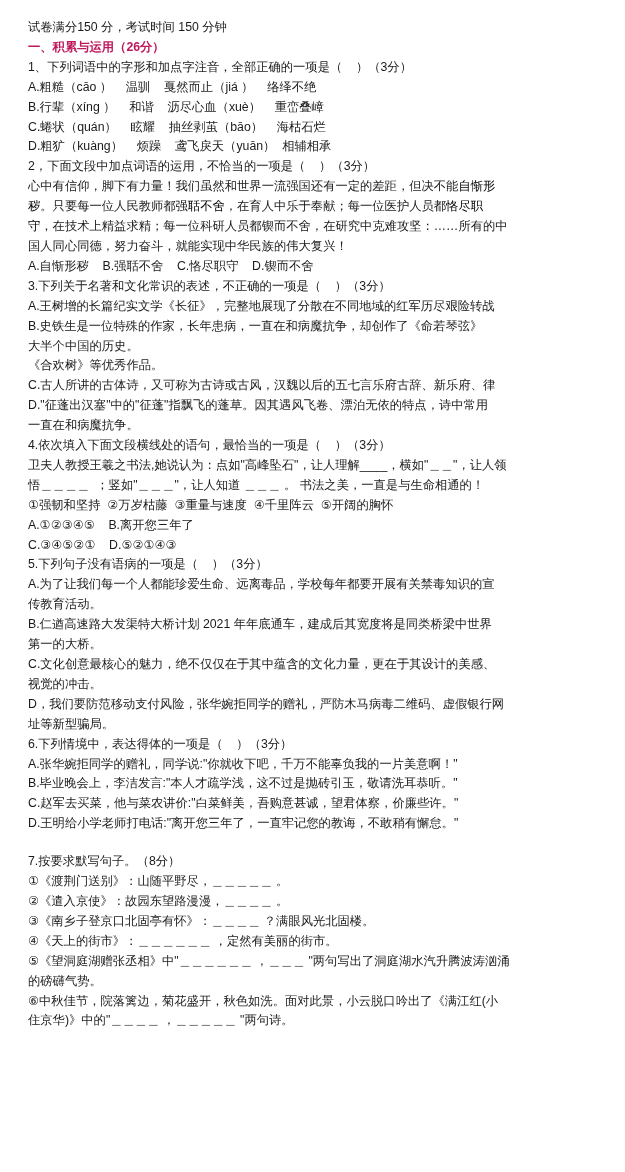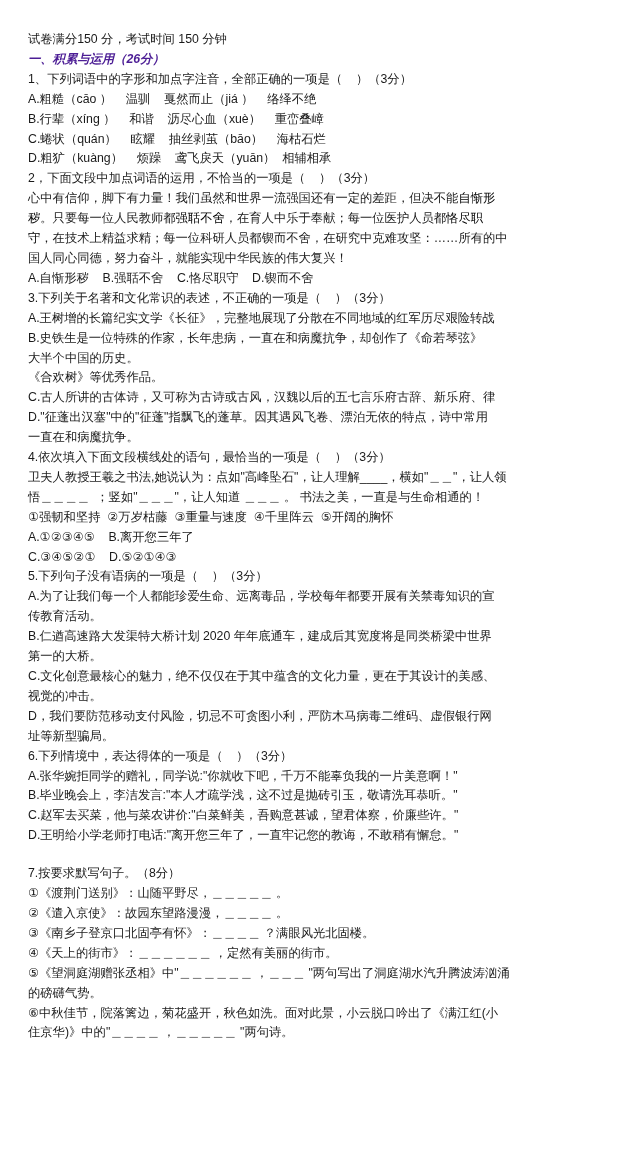--- a/index.html
+++ b/index.html
@@ -12,30 +12,30 @@
     min-height: 1172px;
     font-family: "Liberation Sans", "DejaVu Sans", sans-serif;
     color: #1a1a1a;
     font-size: 12.3px;
     line-height: 1.62;
   }
   .page {
     width: 625px;
     min-height: 1172px;
     box-sizing: border-box;
-    padding: 30px 24px 14px 28px;
+    padding: 18px 24px 14px 28px;
   }
   .line {
     margin: 0;
     padding: 0;
     white-space: pre-wrap;
     word-break: break-all;
   }
   .blk { margin-bottom: 0px; }
-  .sect-title { color: #4c1d95; font-weight: bold; font-style: italic; }
+  .sect-title { color: #be185d; font-weight: bold; }
   .kw { color: #000000; }
   .gap-lg { height: 18px; }
 </style>
 </head>
 <body>
 
 <div class="page">
 
   <div class="line blk">试卷满分150 分，考试时间 150 分钟</div>
 
@@ -75,25 +75,25 @@
     <div class="line">悟＿＿＿＿  ；竖如"＿＿＿"，让人知道 ＿＿＿ 。 书法之美，一直是与生命相通的！</div>
     <div class="line">①强韧和坚持  ②万岁枯藤  ③重量与速度  ④千里阵云  ⑤开阔的胸怀</div>
     <div class="line">A.①②③④⑤    B.离开您三年了</div>
     <div class="line">C.③④⑤②①    D.⑤②①④③</div>
   </div>
 
   <div>
     <div class="line">5.下列句子没有语病的一项是（    ）（3分）</div>
     <div class="line">A.为了让我们每一个人都能珍爱生命、远离毒品，学校每年都要开展有关禁毒知识的宣</div>
     <div class="line">传教育活动。</div>
-    <div class="line">B.仁遒高速路大发渠特大桥计划 2020 年年底通车，建成后其宽度将是同类桥梁中世界</div>
+    <div class="line">B.仁遒高速路大发渠特大桥计划 2021 年年底通车，建成后其宽度将是同类桥梁中世界</div>
     <div class="line">第一的大桥。</div>
     <div class="line">C.文化创意最核心的魅力，绝不仅仅在于其中蕴含的文化力量，更在于其设计的美感、</div>
     <div class="line">视觉的冲击。</div>
-    <div class="line">D，我们要防范移动支付风险，切忌不可贪图小利，严防木马病毒二维码、虚假银行网</div>
+    <div class="line">D，我们要防范移动支付风险，张华婉拒同学的赠礼，严防木马病毒二维码、虚假银行网</div>
     <div class="line">址等新型骗局。</div>
   </div>
 
   <div>
     <div class="line">6.下列情境中，表达得体的一项是（    ）（3分）</div>
     <div class="line">A.张华婉拒同学的赠礼，同学说:"你就收下吧，千万不能辜负我的一片美意啊！"</div>
     <div class="line">B.毕业晚会上，李洁发言:"本人才疏学浅，这不过是抛砖引玉，敬请洗耳恭听。"</div>
     <div class="line">C.赵军去买菜，他与菜农讲价:"白菜鲜美，吾购意甚诚，望君体察，价廉些许。"</div>
     <div class="line">D.王明给小学老师打电话:"离开您三年了，一直牢记您的教诲，不敢稍有懈怠。"</div>
   </div>

